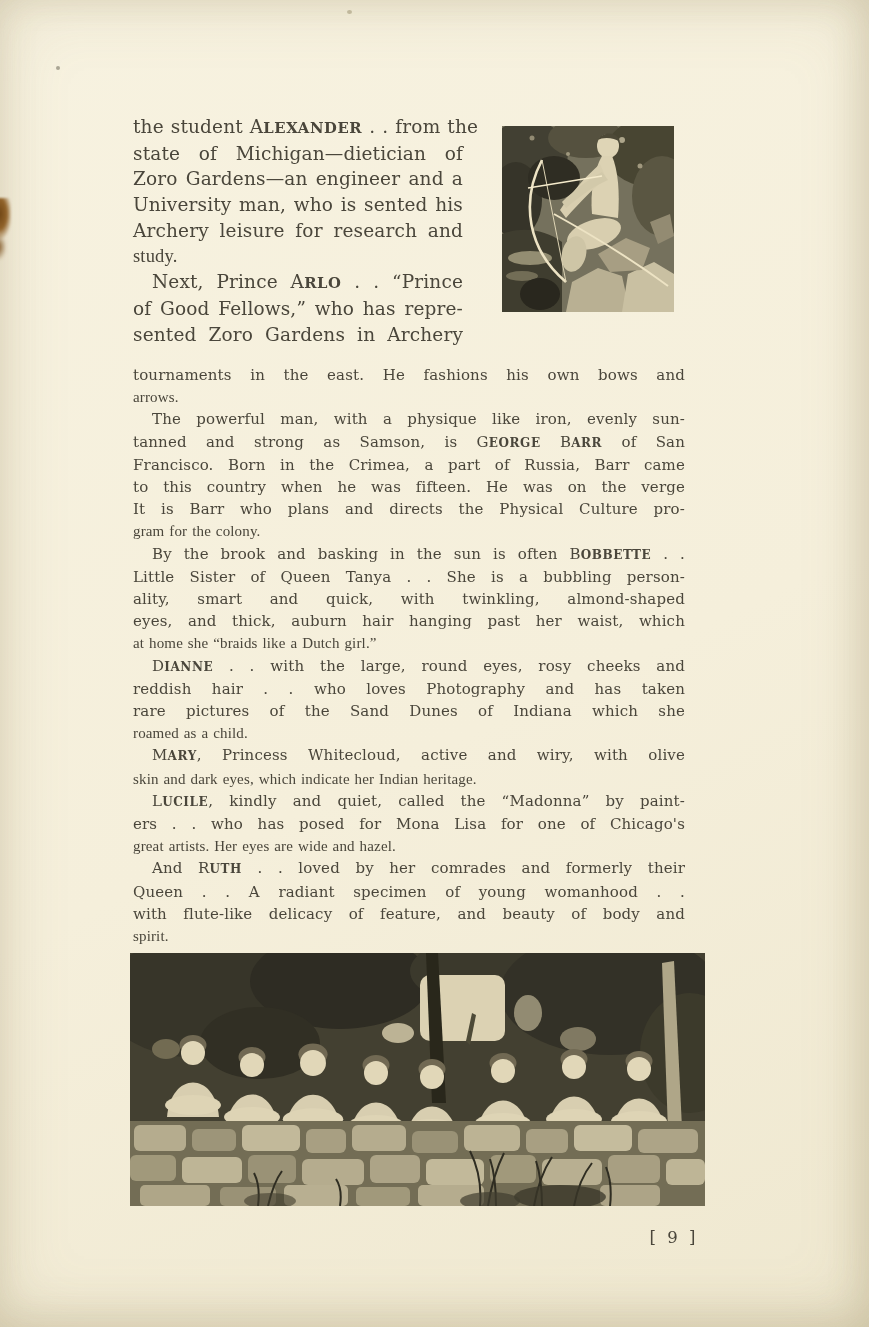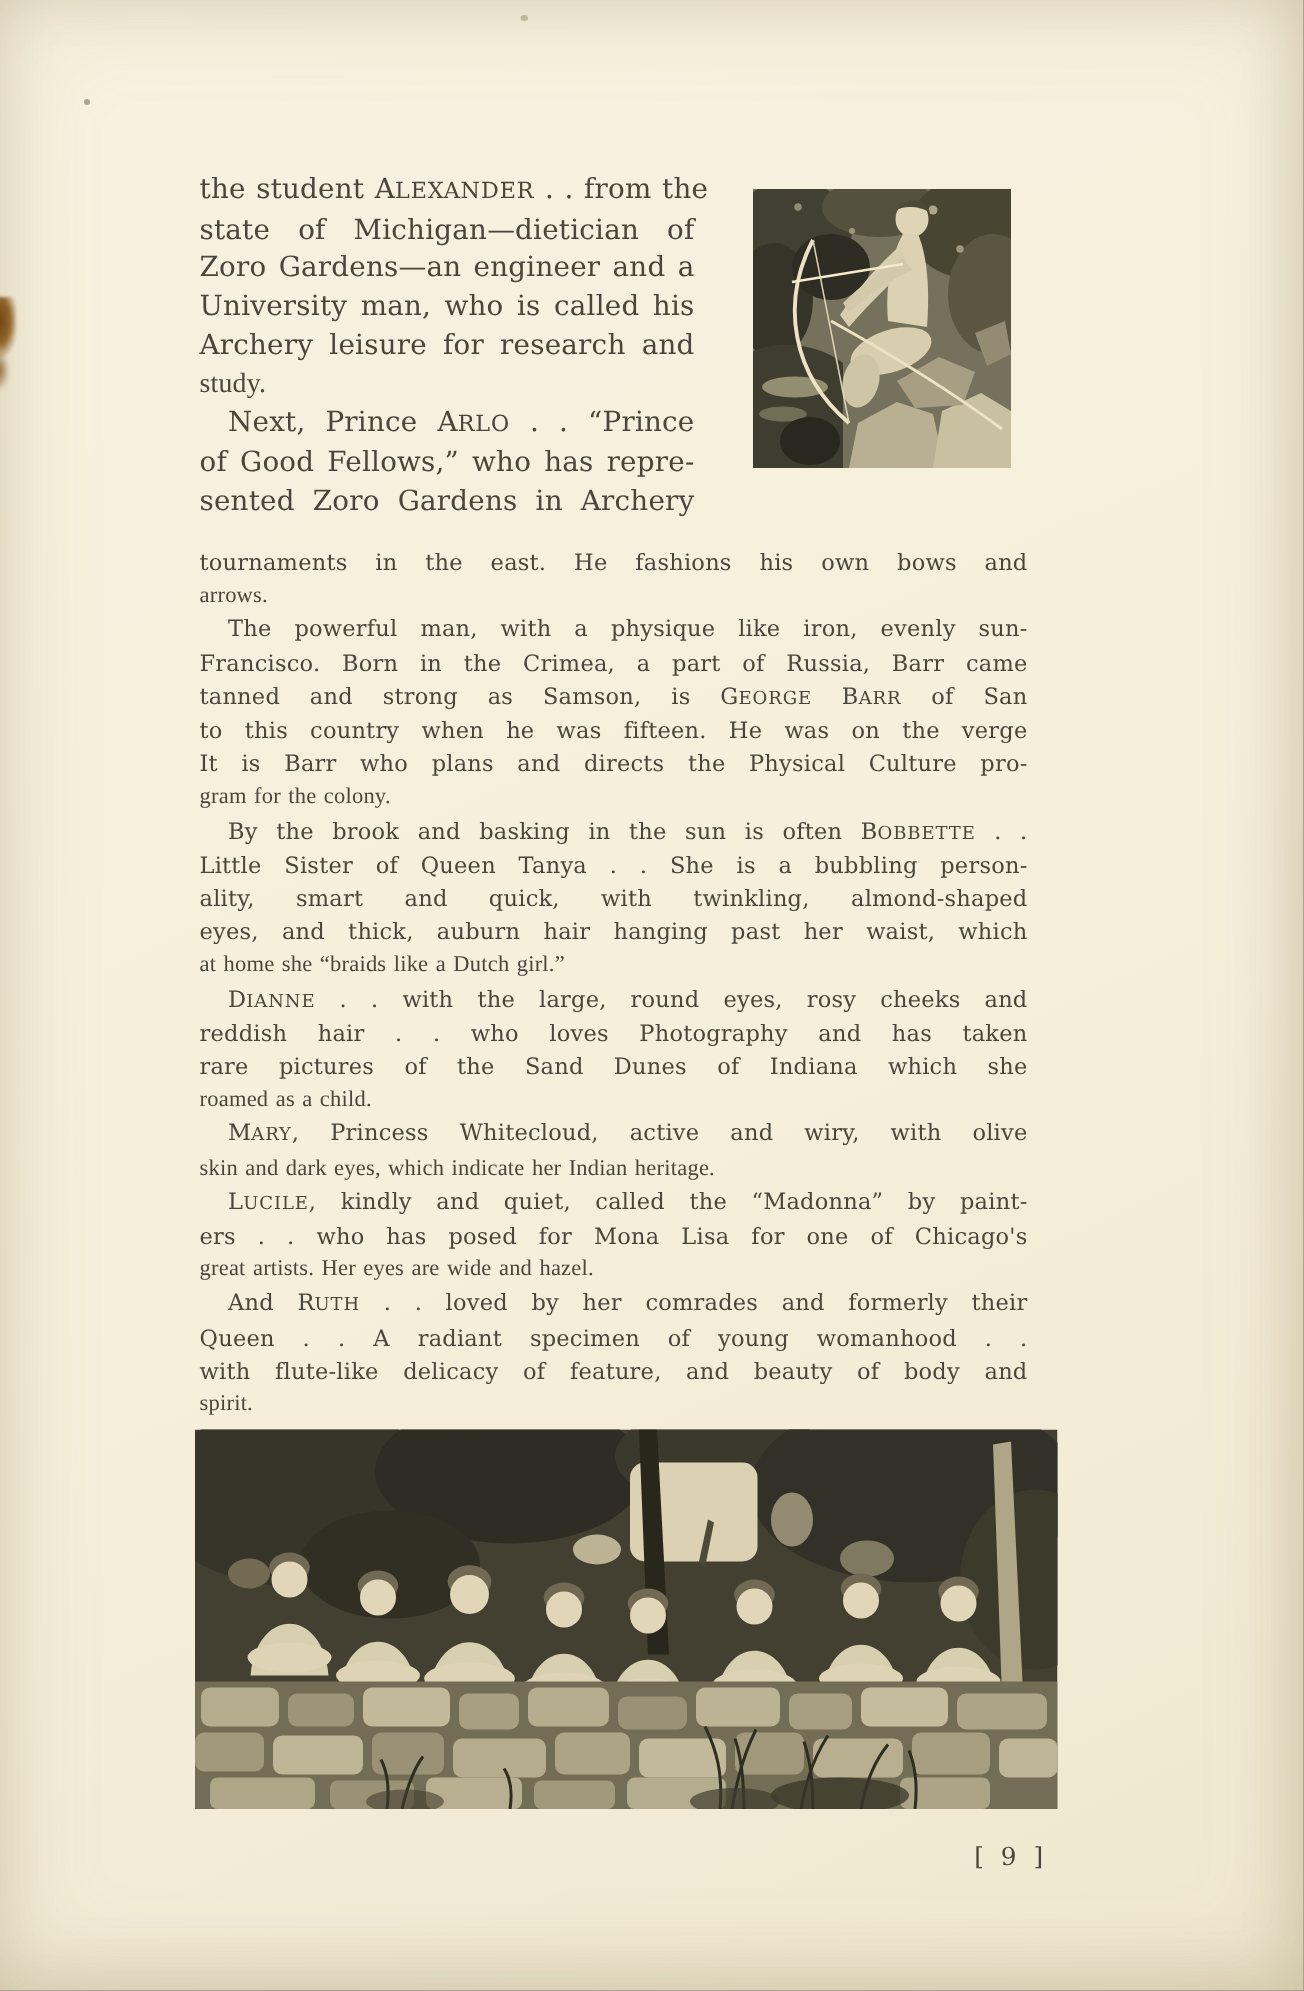--- a/index.html
+++ b/index.html
@@ -32,21 +32,21 @@
   .row{position:relative;}
   .narrow{width:330px;height:232px;font-size:18.5px;line-height:25.7px;}
   .wide{width:552px;font-size:15px;line-height:22.2px;margin-top:18px;}
   .ln{
     text-align:justify;text-align-last:justify;
     white-space:nowrap;letter-spacing:.15px;word-spacing:1px;
   }
   .wide .ln{white-space:normal;}
   .ln.end{text-align-last:left;font-family:Liberation Serif, serif;}
   .ln.ind{text-indent:19px;}
-  .sc{font-size:.8em;letter-spacing:.6px;}
+  .sc{font-size:.8em;letter-spacing:.6px;font-weight:bold;}
 
   
   figure{margin:0;padding:0;}
   .photo1{position:absolute;left:369px;top:12px;width:172px;height:186px;}
   .photo2{position:absolute;left:130px;top:953px;width:575px;height:253px;}
   .photo1 svg,.photo2 svg{display:block;filter:sepia(.12) contrast(.98);}
 
   .pageno{
     position:absolute;top:1228px;left:648px;width:52px;
     font-size:16.5px;letter-spacing:3px;color:#4a463b;text-align:center;white-space:nowrap;
@@ -60,21 +60,21 @@
   <div class="stain"></div>
   <div class="speck"></div>
   <div class="speck2"></div>
 
   <div class="textblock">
     <div class="row">
       <div class="narrow">
           <div class="ln">the student A<span class="sc">LEXANDER</span> . . from the</div>
           <div class="ln">state of Michigan—dietician of</div>
           <div class="ln">Zoro Gardens—an engineer and a</div>
-          <div class="ln">University man, who is called his</div>
+          <div class="ln">University man, who is sented his</div>
           <div class="ln">Archery leisure for research and</div>
           <div class="ln end">study.</div>
           <div class="ln ind">Next, Prince A<span class="sc">RLO</span> . . “Prince</div>
           <div class="ln">of Good Fellows,” who has repre-</div>
           <div class="ln">sented Zoro Gardens in Archery</div>
         </div>
 
       <figure class="photo1" title="man seated on rocks beside a brook drawing a longbow">
         <svg viewBox="0 0 172 186" width="172" height="186">
           <rect width="172" height="186" fill="#716e5b"></rect>
@@ -108,22 +108,22 @@
           <path d="M52,88 C88,108 128,132 166,160" fill="none" stroke="#e7e0c4" stroke-width="2"></path>
           <line x1="26" y1="62" x2="100" y2="50" stroke="#efe8cc" stroke-width="1.6"></line>
         </svg>
       </figure>
     </div>
 
     <div class="wide">
         <div class="ln">tournaments in the east. He fashions his own bows and</div>
         <div class="ln end">arrows.</div>
         <div class="ln ind">The powerful man, with a physique like iron, evenly sun-</div>
+        <div class="ln">tanned and strong as Samson, is G<span class="sc">EORGE</span> B<span class="sc">ARR</span> of San</div>
         <div class="ln">Francisco. Born in the Crimea, a part of Russia, Barr came</div>
-        <div class="ln">tanned and strong as Samson, is G<span class="sc">EORGE</span> B<span class="sc">ARR</span> of San</div>
         <div class="ln">to this country when he was fifteen. He was on the verge</div>
         <div class="ln">It is Barr who plans and directs the Physical Culture pro-</div>
         <div class="ln end">gram for the colony.</div>
         <div class="ln ind">By the brook and basking in the sun is often B<span class="sc">OBBETTE</span> . .</div>
         <div class="ln">Little Sister of Queen Tanya . . She is a bubbling person-</div>
         <div class="ln">ality, smart and quick, with twinkling, almond-shaped</div>
         <div class="ln">eyes, and thick, auburn hair hanging past her waist, which</div>
         <div class="ln end">at home she “braids like a Dutch girl.”</div>
         <div class="ln ind">D<span class="sc">IANNE</span> . . with the large, round eyes, rosy cheeks and</div>
         <div class="ln">reddish hair . . who loves Photography and has taken</div>

